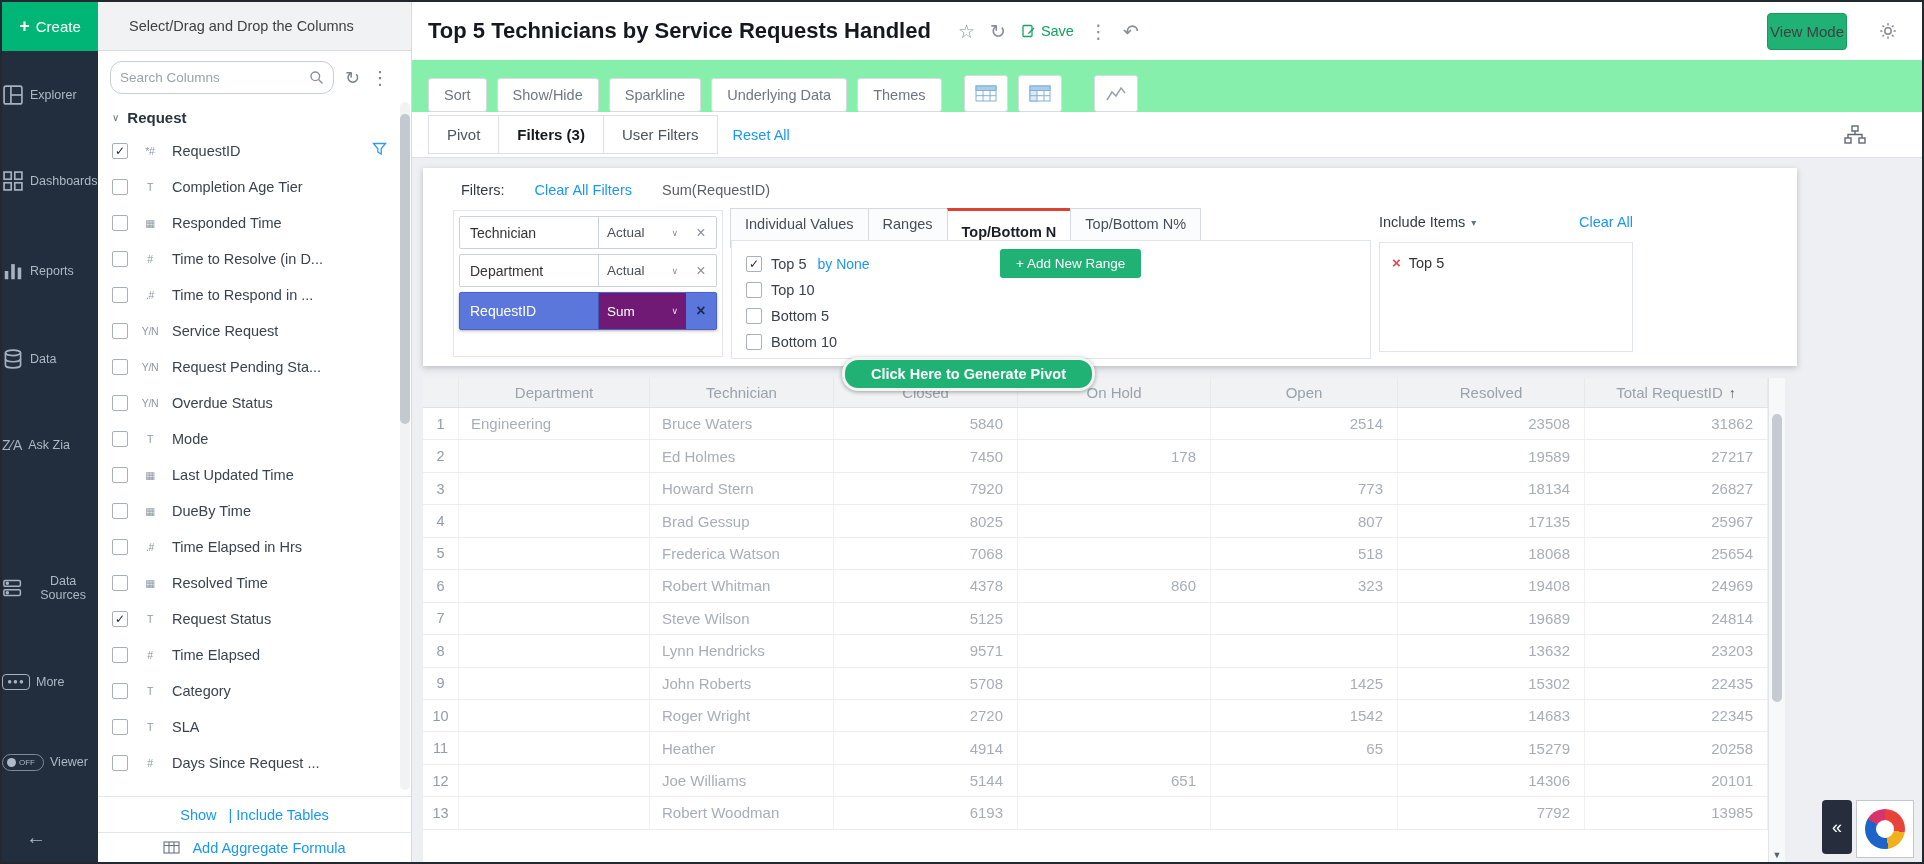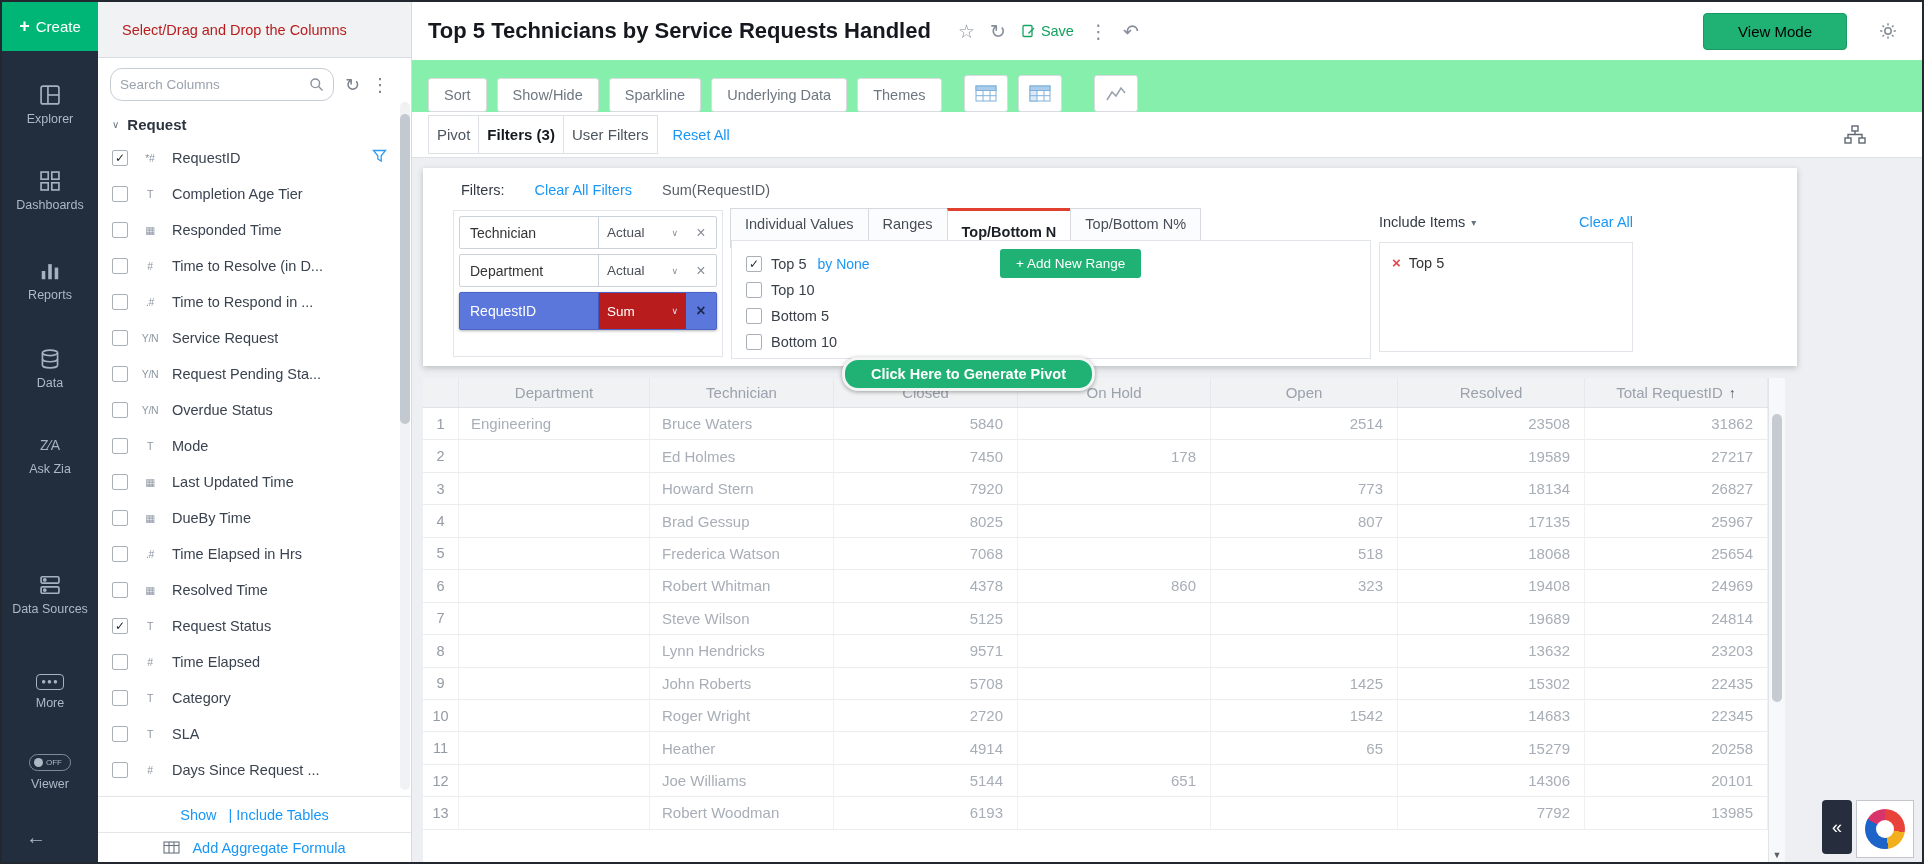--- a/index.html
+++ b/index.html
@@ -4,31 +4,31 @@
 <style>
   * { margin:0; padding:0; box-sizing:border-box; }
   html,body { width:1924px; height:864px; font-family:"Liberation Sans","DejaVu Sans",sans-serif; background:#fff; overflow:hidden; }
   .app { position:relative; width:1924px; height:864px; border:2px solid #23272f; background:#edeff2; overflow:hidden; }
   .blue { color:var(--link,#1a97f5); cursor:pointer; }
 
   
   .sidebar { position:absolute; left:0; top:0; width:96px; height:860px; background:var(--sidebar-bg,#222d3d); z-index:6; }
   .create-btn { height:49px; background:var(--create-green,#00b677); color:#fff; display:flex; align-items:center; justify-content:center; gap:6px; font-size:15px; cursor:pointer; }
   .create-btn .plus { font-size:18px; font-weight:bold; }
-  .nav-item { position:absolute; left:0; width:96px; display:flex; flex-direction:column; align-items:center; gap:6px; color:#aeb9c6; font-size:12.5px; text-align:center; cursor:pointer; line-height:1.15; }
+  .nav-item { position:absolute; left:0; width:96px; display:flex; flex-direction:row; align-items:center; gap:6px; color:#aeb9c6; font-size:12.5px; text-align:center; cursor:pointer; line-height:1.15; }
   .zia-glyph { font-size:14px; color:#a7b2c0; height:22px; line-height:22px; }
   .more-pill { width:28px; height:16px; border:1px solid #a7b2c0; border-radius:4px; display:flex; align-items:center; justify-content:center; }
   .more-pill i { font-style:normal; font-size:8px; letter-spacing:1px; color:#a7b2c0; line-height:1; }
   .toggle { width:42px; height:17px; border:1px solid #7f8b9a; border-radius:9px; display:flex; align-items:center; gap:3px; padding:0 4px; color:#aeb9c6; font-size:8px; }
   .knob { width:9px; height:9px; border-radius:50%; background:#aeb9c6; }
   .collapse-arrow { position:absolute; left:24px; top:824px; color:#aeb9c6; font-size:20px; cursor:pointer; }
 
   
   .columns-panel { position:absolute; left:96px; top:0; width:314px; height:860px; background:#fff; border-right:1px solid #d6dade; z-index:5; }
-  .panel-header { height:56px; background:#f0f2f4; border-bottom:1px solid #d9dde1; display:flex; align-items:center; padding:0 24px; font-size:14.5px; color:#b91c1c; }
+  .panel-header { height:49px; background:#f0f2f4; border-bottom:1px solid #d9dde1; display:flex; align-items:center; padding:0 31px; font-size:14.5px; color:#404040; }
   .search-row { padding:10px 12px 8px 12px; display:flex; align-items:center; gap:11px; }
   .search-box { width:224px; height:33px; border:1px solid #c7cdd4; border-radius:12px; display:flex; align-items:center; padding:0 9px; gap:6px; background:#fff; }
   .search-box input { border:none; outline:none; flex:1; font-size:13.5px; color:#333; font-family:inherit; min-width:0; }
   .search-box input::placeholder { color:#9aa2ac; }
   .small-icon { color:#7a828c; font-size:18px; cursor:pointer; line-height:1; }
   .section-row { display:flex; align-items:center; gap:8px; padding:7px 14px; font-size:15px; font-weight:bold; color:#2c3440; cursor:pointer; }
   .section-row .chev { font-size:10px; color:#6a727c; font-weight:normal; }
   .field-row { height:36px; display:flex; align-items:center; gap:9px; padding:0 12px 0 14px; }
   .cb { width:16px; height:16px; border:1px solid #a9b0b8; border-radius:2px; background:#fff; display:inline-flex; align-items:center; justify-content:center; flex:none; cursor:pointer; }
   .cb.checked::after { content:"✓"; color:#22272e; font-size:12px; font-weight:bold; }
@@ -39,50 +39,50 @@
   .panel-scrollbar { position:absolute; right:1px; top:100px; width:10px; height:688px; background:#f1f2f4; border-radius:5px; }
   .panel-scrollbar .thumb { position:absolute; left:0; top:12px; width:10px; height:310px; border-radius:5px; background:#c3c9d0; cursor:grab; }
   .panel-footer1 { position:absolute; left:0; right:0; top:794px; height:36px; background:#fff; border-top:1px solid #e4e7ea; display:flex; align-items:center; justify-content:center; gap:12px; font-size:14.5px; z-index:2; }
   .panel-footer2 { position:absolute; left:0; right:0; top:830px; bottom:0; background:#fff; border-top:1px solid #e4e7ea; display:flex; align-items:center; justify-content:center; gap:12px; font-size:14.5px; z-index:2; }
 
   
   .main-header { position:absolute; left:410px; top:0; right:0; height:58px; background:#fff; display:flex; align-items:center; padding:0 24px 0 16px; gap:15px; z-index:4; }
   .main-header h1 { font-size:22px; font-weight:bold; color:#15181e; margin-right:12px; white-space:nowrap;text-align:right; }
   .hicon { color:#868e99; font-size:19px; cursor:pointer; line-height:1; }
   .save-btn { display:flex; align-items:flex-start; gap:5px; color:#12a15e; font-size:14.5px; cursor:pointer; }
-  .view-mode { margin-left:auto; background:var(--accent,#1fb274); border:1px solid #18995f; color:#000000; font-size:15px; font-family:inherit; padding:9px 34px; border-radius:4px; cursor:pointer; }
+  .view-mode { margin-left:auto; background:var(--accent,#1fb274); border:1px solid #18995f; color:#404040; font-size:15px; font-family:inherit; padding:9px 2px; border-radius:4px; cursor:pointer; }
   .gear-btn { margin-left:16px; cursor:pointer; display:flex; }
 
   
   .toolbar { position:absolute; left:410px; top:58px; right:0; height:52px; background:#86efac; display:flex; align-items:flex-end; gap:10px; padding-left:16px; z-index:4; }
   .tb-btn { border:1px solid #d8dce1; background:#fff; border-radius:3px; padding:8px 15px; font-size:14.5px; color:#6e7781; font-family:inherit; cursor:pointer; white-space:nowrap; }
   .icon-btn { width:44px; height:37px; border:1px solid #d8dce1; background:#fff; border-radius:3px; display:flex; align-items:center; justify-content:center; cursor:pointer; }
   .icon-btn.first { margin-left:12px; }
   .icon-btn.chart { margin-left:22px; }
 
   
   .tabs-row { position:absolute; left:410px; top:110px; right:0; height:46px; background:#fff; border-bottom:1px solid #dde1e5; display:flex; align-items:center; padding-left:16px; z-index:4; }
-  .tab { padding:10px 8px; font-size:15px; color:#4d555f; border:1px solid #dde1e5; margin-right:-1px; background:#fff; cursor:pointer; white-space:nowrap; }
+  .tab { padding:10px 18px; font-size:15px; color:#4d555f; border:1px solid #dde1e5; margin-right:-1px; background:#fff; cursor:pointer; white-space:nowrap; }
   .tab.active { font-weight:bold; color:#15181e; }
   .reset-link { margin-left:16px; font-size:14.5px; }
   .hierarchy-btn { margin-left:auto; margin-right:56px; cursor:pointer; display:flex; }
 
   
   .filters-card { position:absolute; left:421px; top:166px; width:1374px; height:198px; background:#fff; box-shadow:0 2px 6px rgba(40,45,50,.25); z-index:5; }
   .fc-header { position:absolute; left:38px; top:14px; display:flex; gap:30px; font-size:14.5px; align-items:center; }
   .fc-label { color:#333a44; }
   .fc-measure { color:#5a6068; }
   .chips-panel { position:absolute; left:30px; top:42px; width:270px; height:147px; border:1px solid #e2e5e9; background:#fff; padding:5px; }
   .chip { height:33px; border:1px solid #ccd2d9; border-radius:2px; display:flex; align-items:center; margin-bottom:5px; font-size:14px; color:#333; background:#fff; }
   .chip-name { flex:1; padding-left:10px; white-space:nowrap; overflow:hidden; }
   .chip-dd { width:88px; align-self:stretch; border-left:1px solid #ccd2d9; display:flex; align-items:center; justify-content:space-between; padding:0 8px; font-size:13.5px; color:#4a5058; cursor:pointer; }
   .chip-dd .chev { font-size:9px; color:#858c96; }
   .chip-x { width:30px; text-align:center; color:#8a9099; font-size:16px; cursor:pointer; }
   .chip.selected { background:var(--chip-blue,#5b77dc); border-color:#4a63c8; height:38px; box-shadow:0 1px 3px rgba(0,0,0,.3); color:#fff; }
-  .chip.selected .chip-dd { background:#b91c1c; border-left-color:#4058b8; color:#fff; }
+  .chip.selected .chip-dd { background:#701a75; border-left-color:#4058b8; color:#fff; }
   .chip.selected .chip-dd .chev { color:#dfe5ff; }
   .chip.selected .chip-x { color:#1c2950; font-weight:bold; }
   .ftabs { position:absolute; left:308px; top:40px; display:flex; }
   .ftab { border:1px solid #d6dade; margin-left:-1px; padding:7px 14px; font-size:14.5px; color:#474e57; background:#fbfcfd; cursor:pointer; white-space:nowrap; }
   .ftab.active { border-top:3px solid var(--tab-red,#e0402e); padding-top:13px; background:#fff; font-weight:bold; color:#1c2026; }
   .options-box { position:absolute; left:308px; top:72px; width:640px; height:119px; border:1px solid #e1e5e9; background:#fff; padding:10px 0 0 14px; }
   .opt-row { display:flex; align-items:center; gap:9px; height:26px; font-size:14.5px; color:#39404a; }
   .opt-by { font-size:14px; margin-left:2px; }
   .add-range { position:absolute; left:268px; top:8px; background:var(--accent,#1fb274); color:#fff; border:none; border-radius:3px; font-size:13.5px; font-family:inherit; padding:7px 16px; cursor:pointer; }
   .include-header { position:absolute; left:956px; top:46px; width:254px; display:flex; justify-content:space-between; align-items:center; font-size:14.5px; color:#333a44; }

